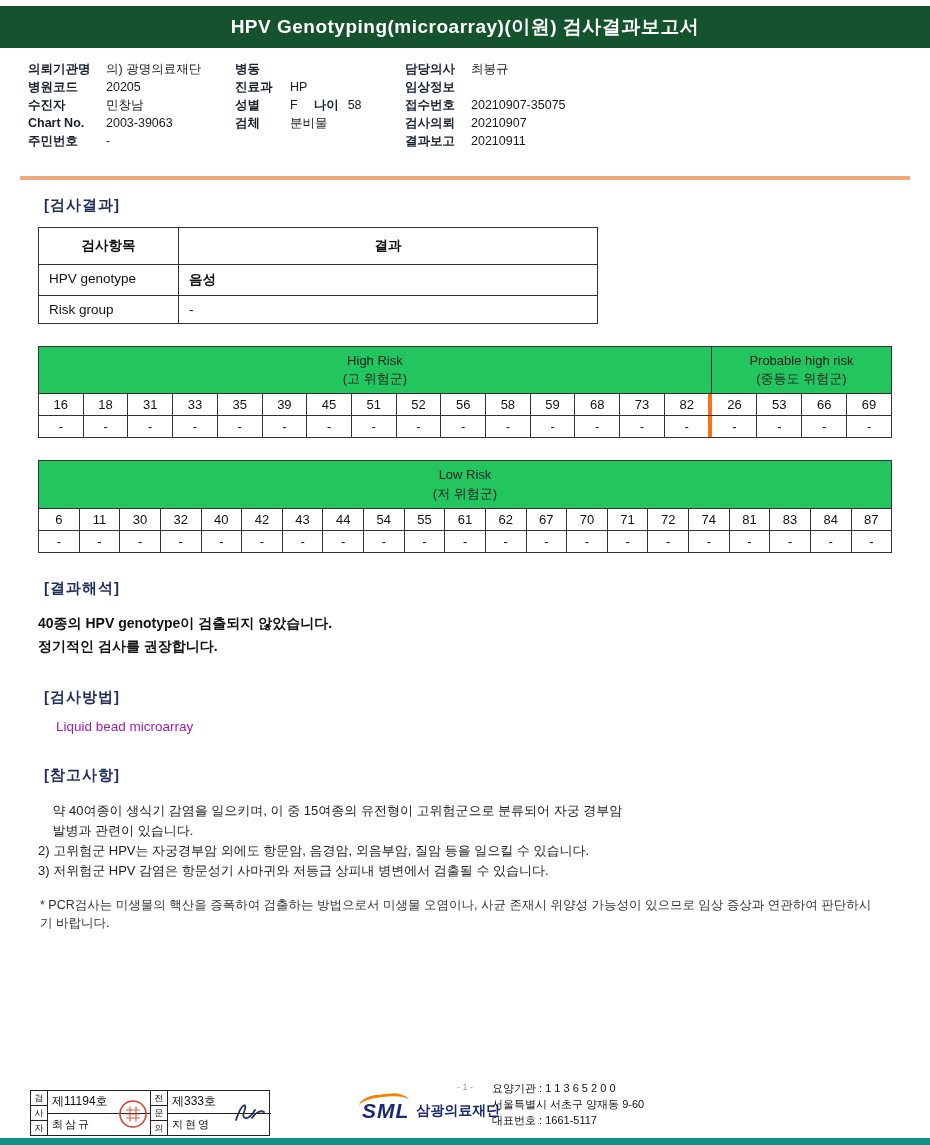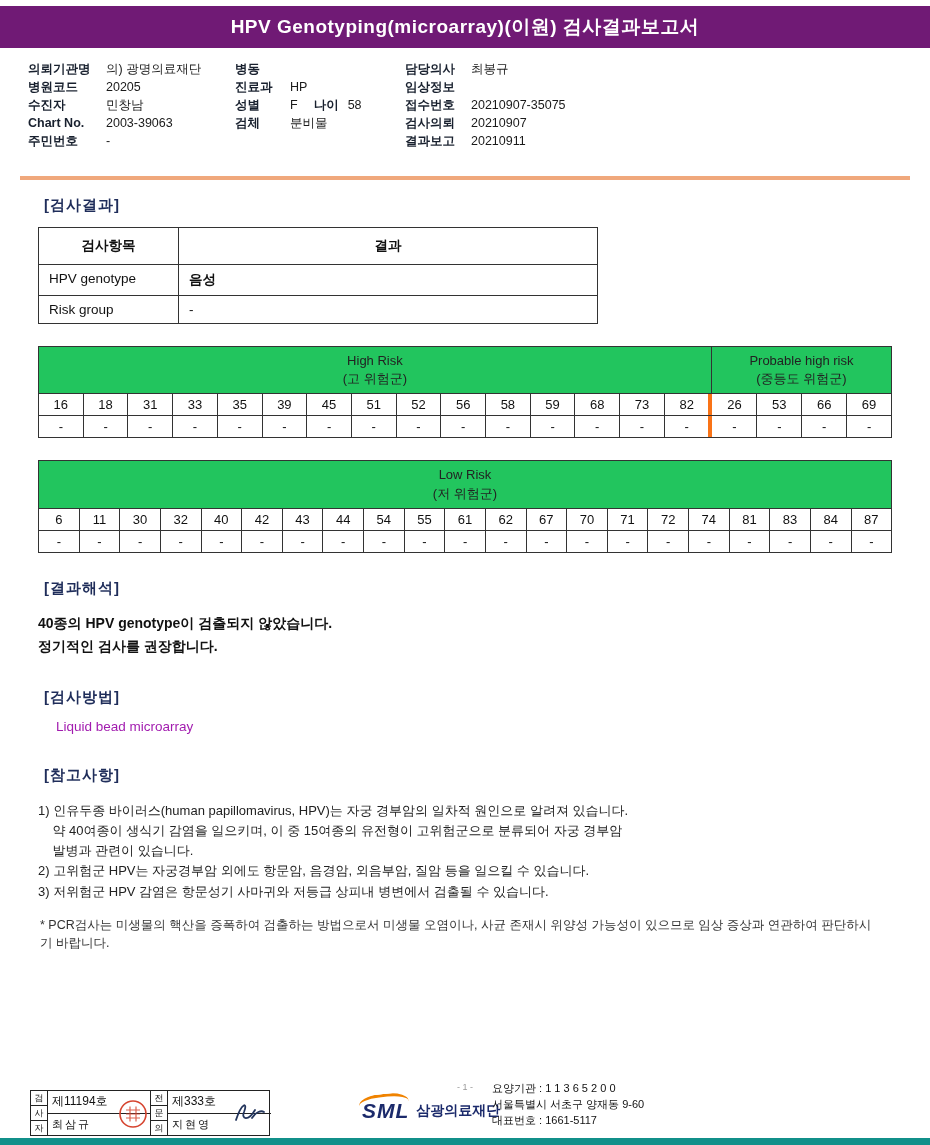--- a/index.html
+++ b/index.html
@@ -2,21 +2,21 @@
 <html><head>
 <meta charset="utf-8">
 <style>
   html,body{margin:0;padding:0;}
   body{
     width:930px;height:1145px;position:relative;overflow:hidden;
     background:#ffffff;color:#111;
     font-family:"Liberation Sans","DejaVu Sans",sans-serif;
   }
   
-  .header-bar{margin-top:6px;height:42px;background:#701a75;display:flex;align-items:center;justify-content:center;}
+  .header-bar{margin-top:6px;height:42px;background:#14532d;display:flex;align-items:center;justify-content:center;}
   .header-title{color:#fff;font-size:19px;font-weight:bold;letter-spacing:.5px;}
   
   .patient{position:relative;height:96px;margin-top:12px;font-size:12.5px;}
   .pcol{position:absolute;top:0;}
   .pcol1{left:28px;} .pcol2{left:235px;} .pcol3{left:405px;}
   .prow{height:18px;display:flex;align-items:center;white-space:nowrap;}
   .plabel{font-weight:bold;color:#18202e;flex:none;}
   .pcol1 .plabel{width:78px;} .pcol2 .plabel{width:55px;} .pcol3 .plabel{width:66px;}
   .plabel.inline{width:auto;margin-left:16px;margin-right:9px;}
   .pvalue{color:#1a1a1a;}
@@ -292,21 +292,20 @@
 <div class="interp">
   <div>40종의 HPV genotype이 검출되지 않았습니다.</div>
   <div>정기적인 검사를 권장합니다.</div>
 </div>
 
 <div class="section-title st-method">[검사방법]</div>
 <div class="method-text">Liquid bead microarray</div>
 
 <div class="section-title st-notes">[참고사항]</div>
 <div class="notes">
-    <div class="note-line">1) 인유두종 바이러스(human papillomavirus, HPV)는 자궁 경부암의 일차적 원인으로 알려져 있습니다.</div>
     <div class="note-line">    약 40여종이 생식기 감염을 일으키며, 이 중 15여종의 유전형이 고위험군으로 분류되어 자궁 경부암</div>
     <div class="note-line">    발병과 관련이 있습니다.</div>
     <div class="note-line">2) 고위험군 HPV는 자궁경부암 외에도 항문암, 음경암, 외음부암, 질암 등을 일으킬 수 있습니다.</div>
     <div class="note-line">3) 저위험군 HPV 감염은 항문성기 사마귀와 저등급 상피내 병변에서 검출될 수 있습니다.</div>
   </div>
 <div class="disclaimer">* PCR검사는 미생물의 핵산을 증폭하여 검출하는 방법으로서 미생물 오염이나, 사균 존재시 위양성 가능성이 있으므로 임상 증상과 연관하여 판단하시기 바랍니다.</div>
 
 <div class="page-mark">- 1 -</div>
 
 <div class="stamp-box">

